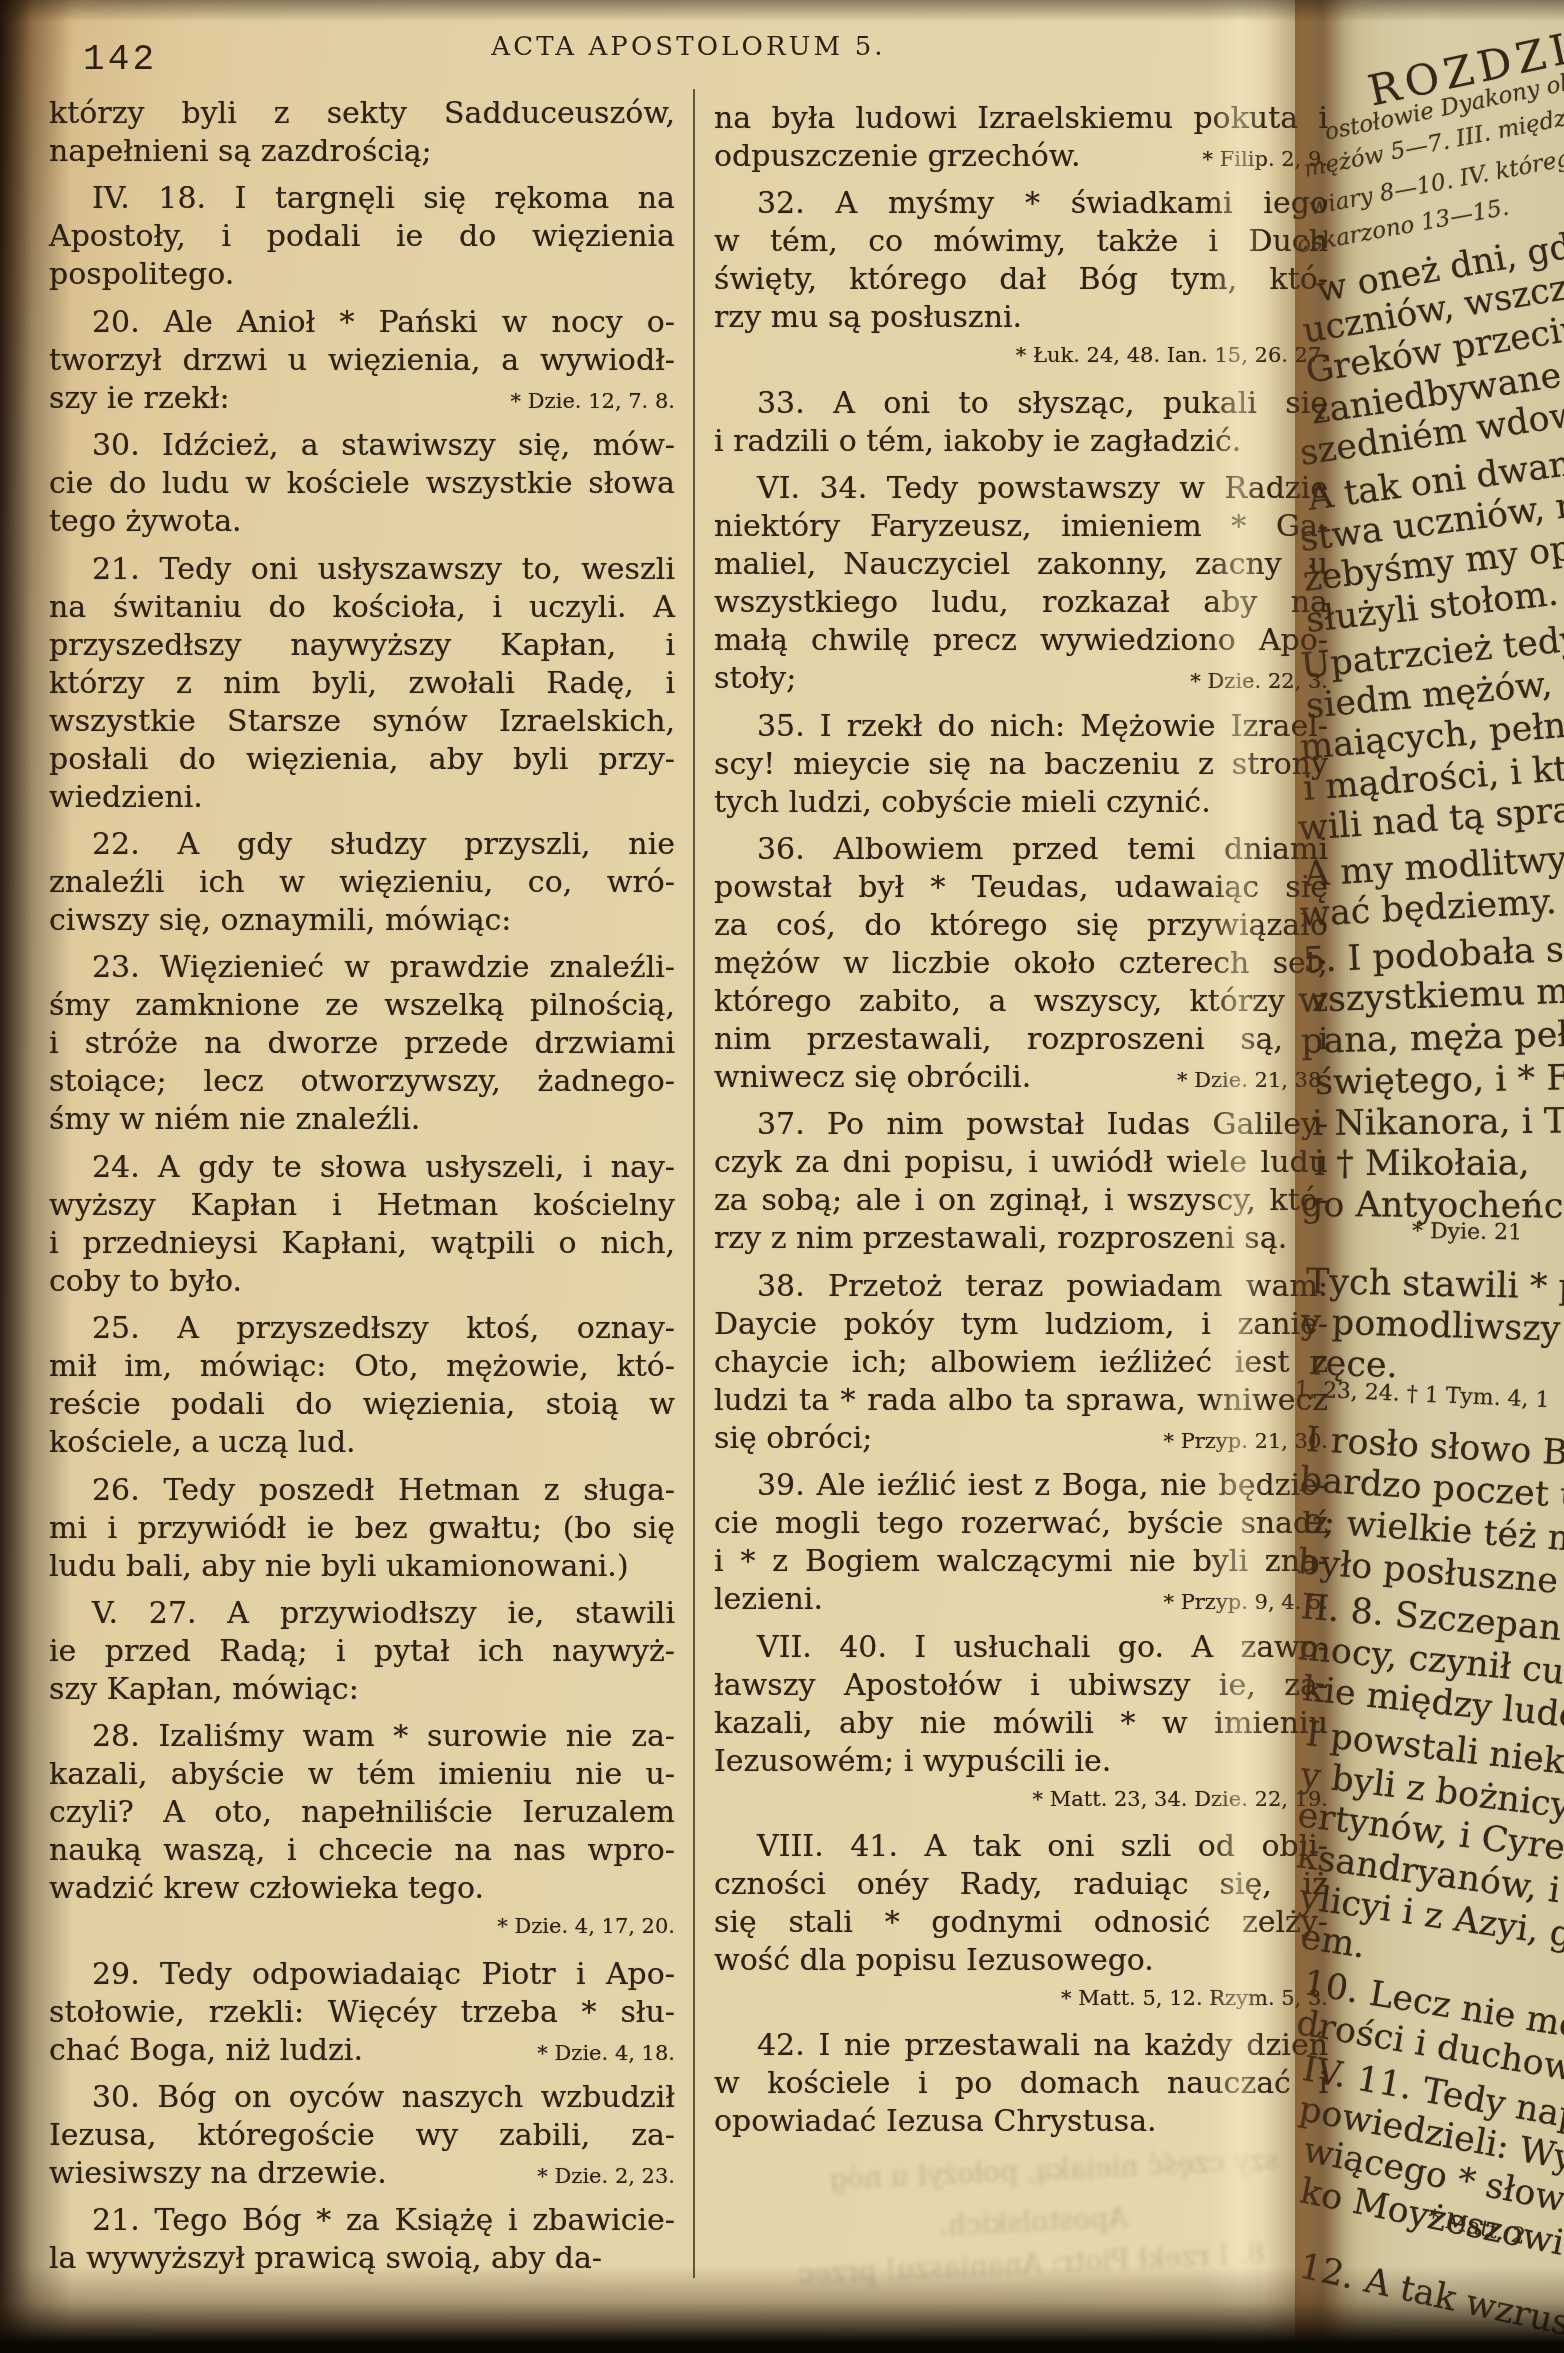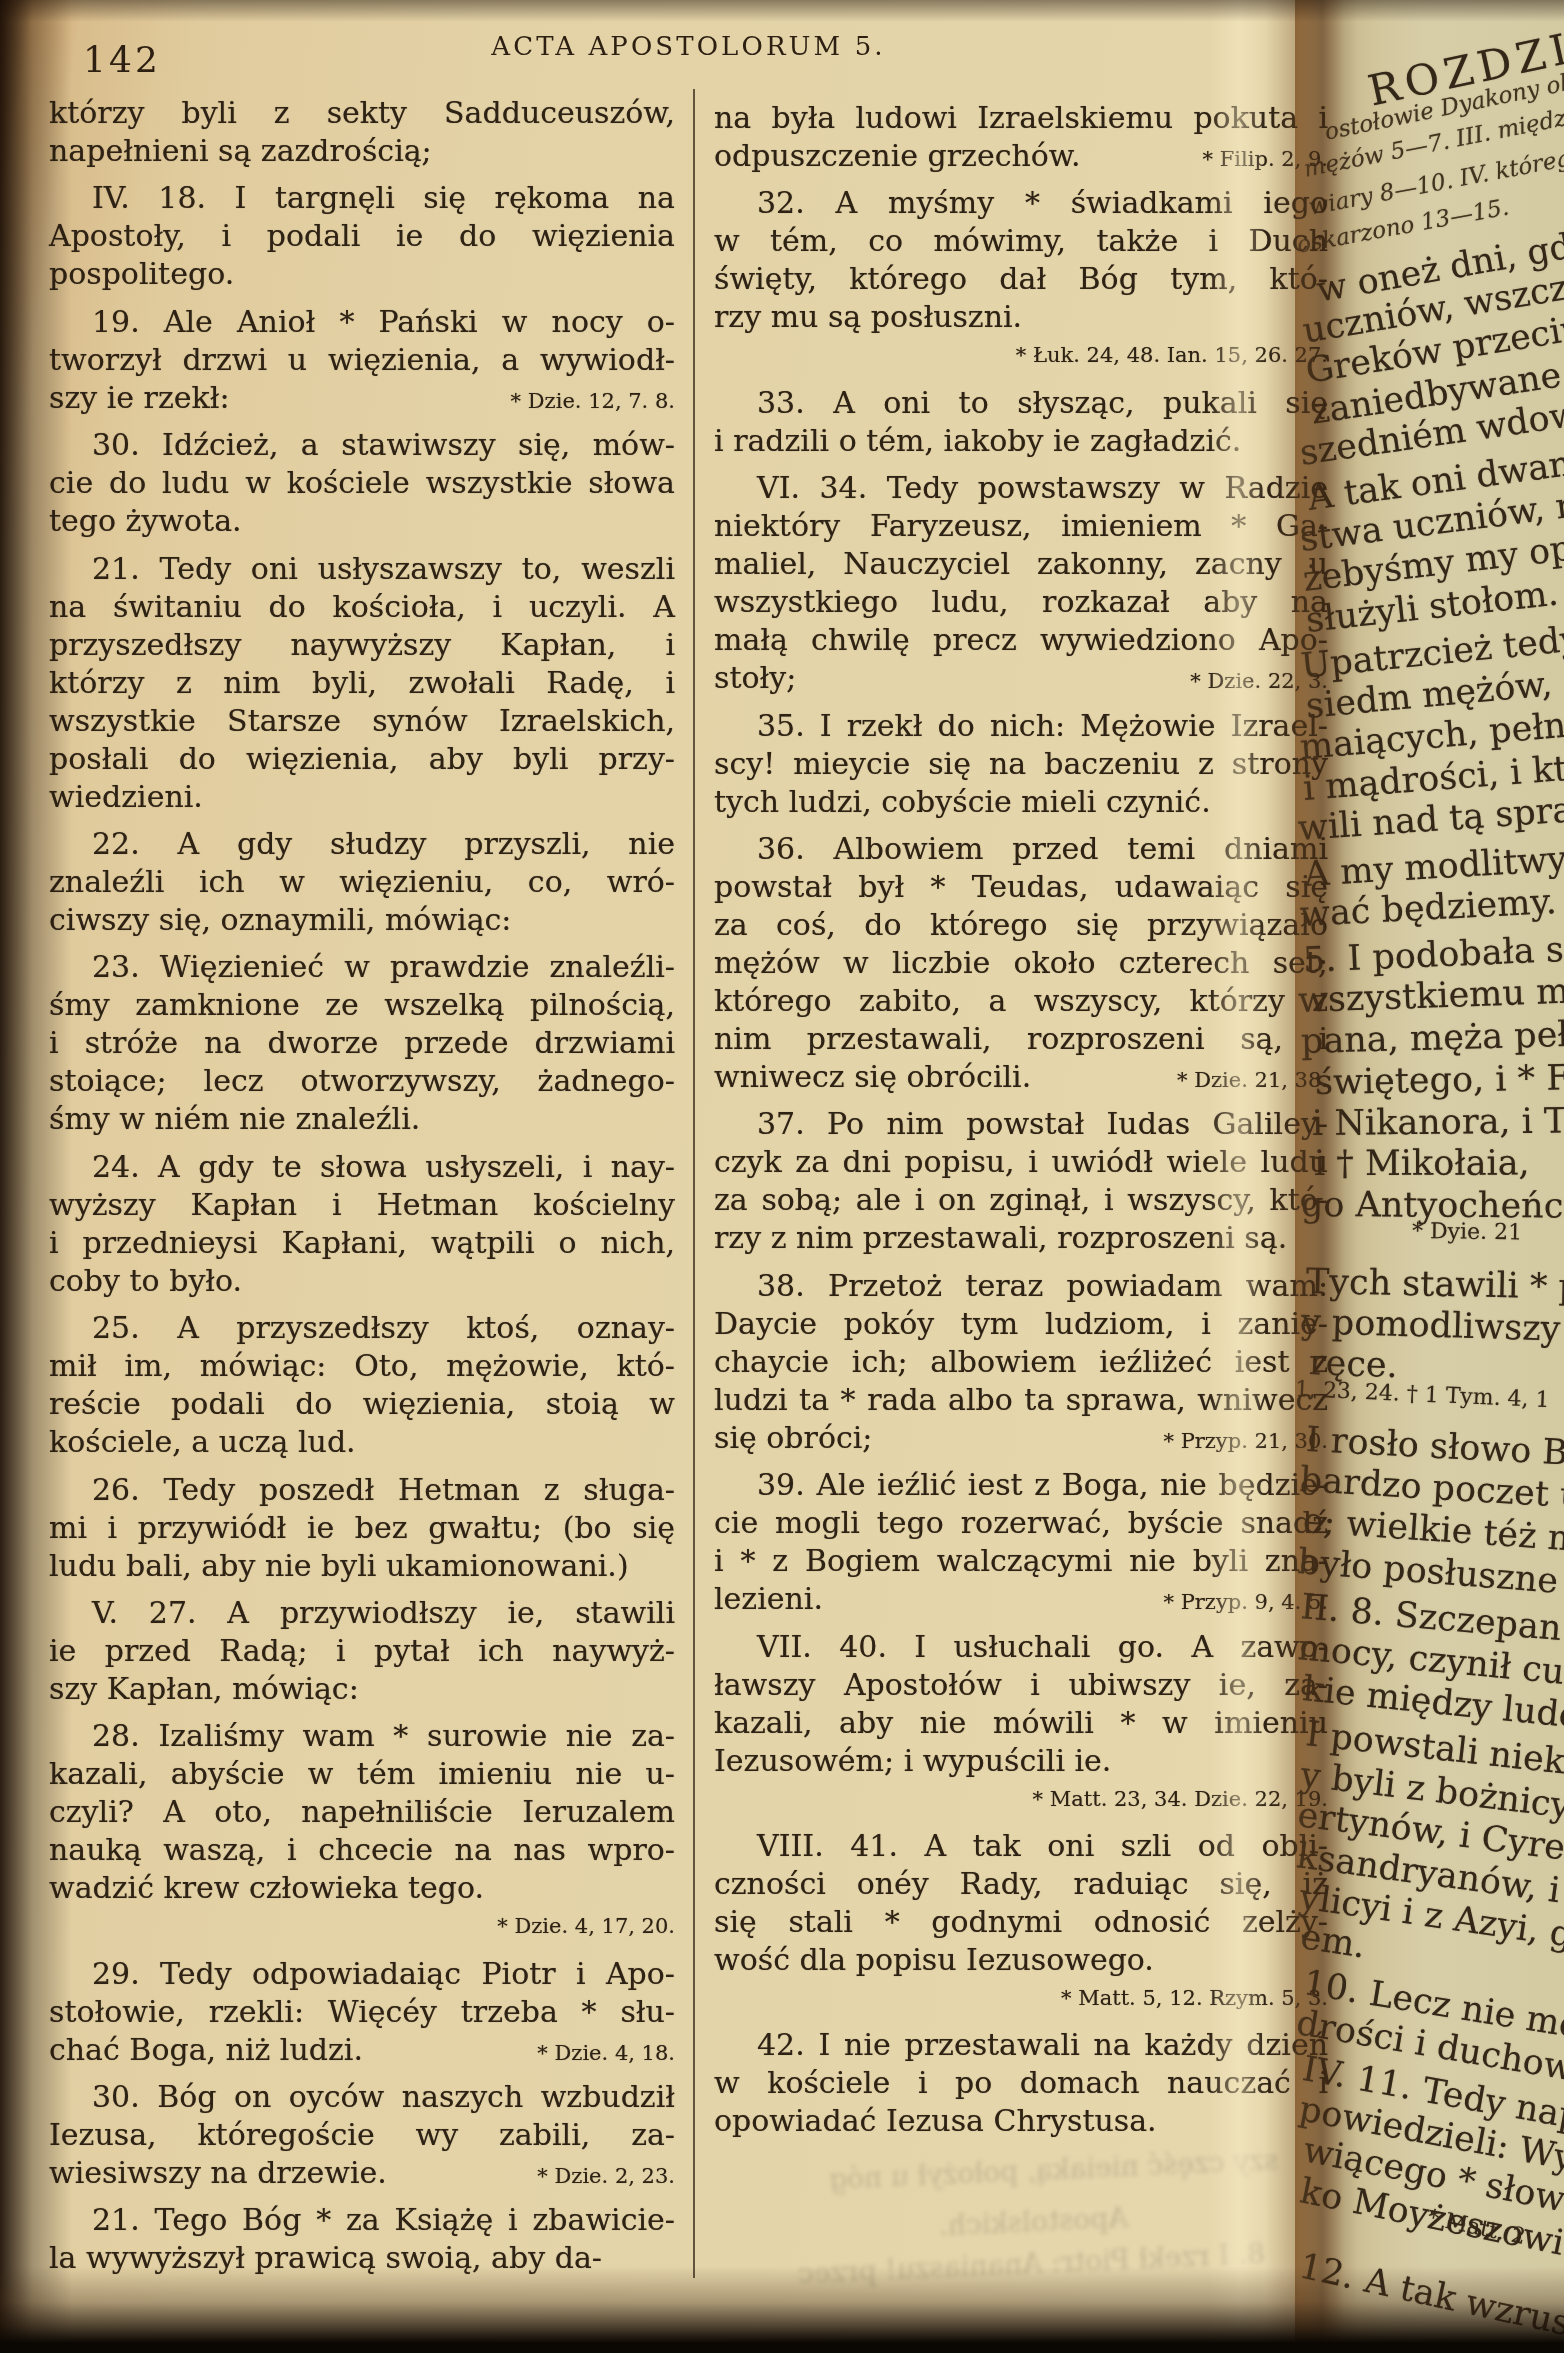--- a/index.html
+++ b/index.html
@@ -18,21 +18,21 @@
                rgba(70,42,18,.12) 135px,rgba(70,42,18,0) 149px);}
   .edge-left{position:absolute;top:0;left:0;width:72px;height:100%;z-index:7;pointer-events:none;
     background:linear-gradient(90deg,rgba(26,14,6,.92),rgba(26,14,6,.32) 45%,rgba(26,14,6,0));}
   .edge-top{position:absolute;top:0;left:0;width:100%;height:22px;z-index:7;pointer-events:none;
     background:linear-gradient(180deg,rgba(26,14,6,.45),rgba(26,14,6,0));}
   .edge-bottom{position:absolute;bottom:0;left:0;width:100%;height:88px;z-index:7;pointer-events:none;
     background:linear-gradient(0deg,#0b0703 0px,#0b0703 11px,rgba(30,18,8,.75) 28px,
                rgba(60,38,18,.35) 52px,rgba(60,38,18,0) 100%);}
 
   .pagenum{position:absolute;left:83px;top:39px;font-size:36px;color:#2d2012;
-           letter-spacing:3.1px;z-index:3;}
+           letter-spacing:3.1px;z-index:3;font-family:Liberation Mono, monospace;}
   .title{position:absolute;left:47px;top:31px;width:1283px;text-align:center;
          font-size:26px;letter-spacing:3.1px;color:#2d2012;z-index:3;}
 
   .rule{position:absolute;left:693px;top:89px;width:2.3px;height:2189px;
         background:rgba(48,34,18,.72);z-index:3;}
 
   .col{position:absolute;z-index:4;color:#2e2214;
        text-shadow:0 0 0.9px rgba(43,32,19,.5);}
   #col-left{left:49px;top:94px;width:626px;}
   #col-mid{left:714px;top:99px;width:614px;}
@@ -62,21 +62,21 @@
   <div class="main-page">
     <div class="pagenum">142</div>
     <div class="title">ACTA APOSTOLORUM 5.</div>
     <div class="rule"></div>
     <div class="col" id="col-left">
         <div class="line j">którzy byli z sekty Sadduceuszów,</div>
         <div class="line l">napełnieni są zazdrością;</div>
         <div class="line ji">IV. 18. I targnęli się rękoma na</div>
         <div class="line j">Apostoły, i podali ie do więzienia</div>
         <div class="line l">pospolitego.</div>
-        <div class="line ji">19. Ale Anioł * Pański w nocy o-</div>
+        <div class="line ji">20. Ale Anioł * Pański w nocy o-</div>
         <div class="line j">tworzył drzwi u więzienia, a wywiodł-</div>
         <div class="line lr">
           <span>szy ie rzekł:</span>
           <span class="ref">* Dzie. 12, 7. 8.</span>
         </div>
         <div class="line ji">30. Idźcież, a stawiwszy się, mów-</div>
         <div class="line j">cie do ludu w kościele wszystkie słowa</div>
         <div class="line l">tego żywota.</div>
         <div class="line ji">21. Tedy oni usłyszawszy to, weszli</div>
         <div class="line j">na świtaniu do kościoła, i uczyli.  A</div>

